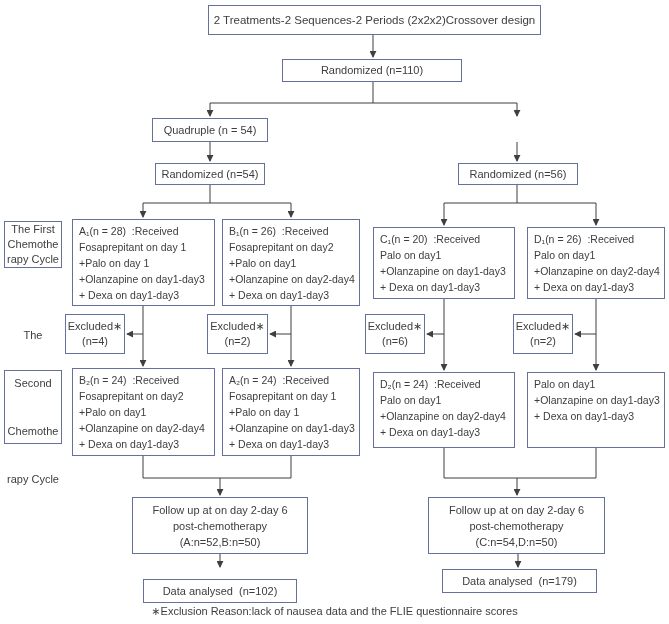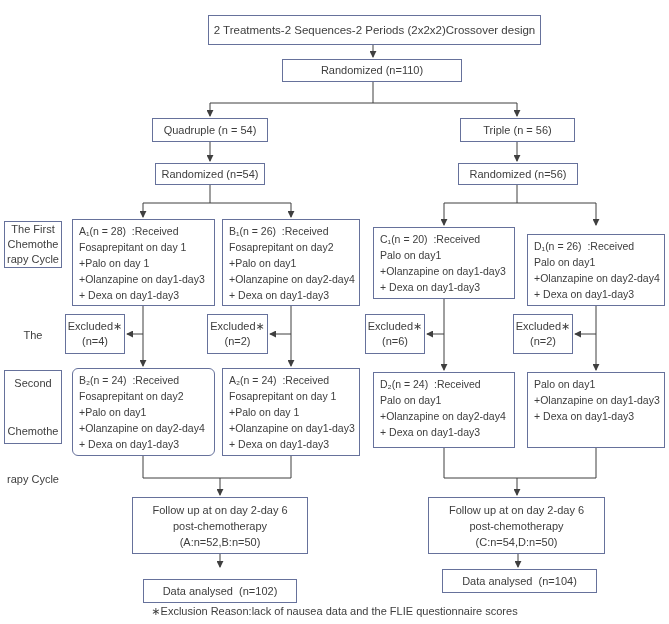--- a/index.html
+++ b/index.html
@@ -60,27 +60,26 @@
       <line x1="596" y1="334" x2="575" y2="334" marker-end="url(#arr)"></line>
       <polyline points="143,456 143,478 291,478 291,456"></polyline>
       <line x1="220" y1="478" x2="220" y2="495" marker-end="url(#arr)"></line>
       <polyline points="444,448 444,478 596,478 596,448"></polyline>
       <line x1="517" y1="478" x2="517" y2="495" marker-end="url(#arr)"></line>
       <line x1="220" y1="554" x2="220" y2="567" marker-end="url(#arr)"></line>
       <line x1="518" y1="554" x2="518" y2="567" marker-end="url(#arr)"></line>
     </g>
   </svg>
 
-  <div class="bx single" style="left:208px;top:15px;width:333px;height:30px;font-size:11.5px;">2 Treatments-2 Sequences-2 Periods (2x2x2)Crossover design</div>
+  <div class="bx single" style="left:208px;top:5px;width:333px;height:30px;font-size:11.5px;">2 Treatments-2 Sequences-2 Periods (2x2x2)Crossover design</div>
 
   <div class="bx single" style="left:282px;top:59px;width:180px;height:23px;">Randomized (n=110)</div>
 
   <div class="bx single" style="left:152px;top:118px;width:116px;height:24px;">Quadruple (n = 54)</div>
 
-  <div class="bx single" style="left:460px;top:118px;width:115px;height:24px;">Triple (n = 56)</div>
 
   <div class="bx single" style="left:155px;top:163px;width:110px;height:22px;">Randomized (n=54)</div>
 
   <div class="bx single" style="left:458px;top:163px;width:120px;height:22px;">Randomized (n=56)</div>
 
   <div class="bx ctr" style="left:4px;top:221px;width:58px;height:47px;">
     <div class="ln">The First</div>
     <div class="ln">Chemothe</div>
     <div class="ln">rapy Cycle</div>
   </div>
@@ -101,21 +100,21 @@
     <div class="ln">+ Dexa on day1-day3</div>
   </div>
 
   <div class="bx treat" style="left:373px;top:227px;width:142px;height:72px;">
     <div class="ln">C₁(n = 20)  :Received</div>
     <div class="ln">Palo on day1</div>
     <div class="ln">+Olanzapine on day1-day3</div>
     <div class="ln">+ Dexa on day1-day3</div>
   </div>
 
-  <div class="bx treat" style="left:527px;top:227px;width:138px;height:72px;margin-top:7px;">
+  <div class="bx treat" style="left:527px;top:227px;width:138px;height:72px;">
     <div class="ln">D₁(n = 26)  :Received</div>
     <div class="ln">Palo on day1</div>
     <div class="ln">+Olanzapine on day2-day4</div>
     <div class="ln">+ Dexa on day1-day3</div>
   </div>
 
   <div class="bx ctr" style="left:65px;top:314px;width:60px;height:40px;">
     <div class="ln">Excluded∗</div>
     <div class="ln">(n=4)</div>
   </div>
@@ -135,21 +134,21 @@
     <div class="ln">(n=2)</div>
   </div>
 
   <div class="bx ctr" style="left:4px;top:370px;width:58px;height:74px;gap:33px;">
     <div class="ln">The</div>
     <div class="ln">Second</div>
     <div class="ln">Chemothe</div>
     <div class="ln">rapy Cycle</div>
   </div>
 
-  <div class="bx treat" style="left:72px;top:368px;width:143px;height:88px;border-radius:6px;">
+  <div class="bx treat" style="left:72px;top:368px;width:143px;height:88px;">
     <div class="ln">B₂(n = 24)  :Received</div>
     <div class="ln">Fosaprepitant on day2</div>
     <div class="ln">+Palo on day1</div>
     <div class="ln">+Olanzapine on day2-day4</div>
     <div class="ln">+ Dexa on day1-day3</div>
   </div>
 
   <div class="bx treat" style="left:222px;top:368px;width:138px;height:88px;">
     <div class="ln">A₂(n = 24)  :Received</div>
     <div class="ln">Fosaprepitant on day 1</div>
@@ -178,17 +177,17 @@
   </div>
 
   <div class="bx ctr fu" style="left:428px;top:497px;width:177px;height:57px;">
     <div class="ln">Follow up at on day 2-day 6</div>
     <div class="ln">post-chemotherapy</div>
     <div class="ln">(C:n=54,D:n=50)</div>
   </div>
 
   <div class="bx single" style="left:143px;top:569px;width:154px;height:24px;margin-top:10px;">Data analysed  (n=102)</div>
 
-  <div class="bx single" style="left:442px;top:569px;width:155px;height:24px;">Data analysed  (n=104)</div>
+  <div class="bx single" style="left:442px;top:569px;width:155px;height:24px;">Data analysed  (n=179)</div>
 
   <div class="footnote">∗Exclusion Reason:lack of nausea data and the FLIE questionnaire scores</div>
 
 </div>
 
 </body></html>

